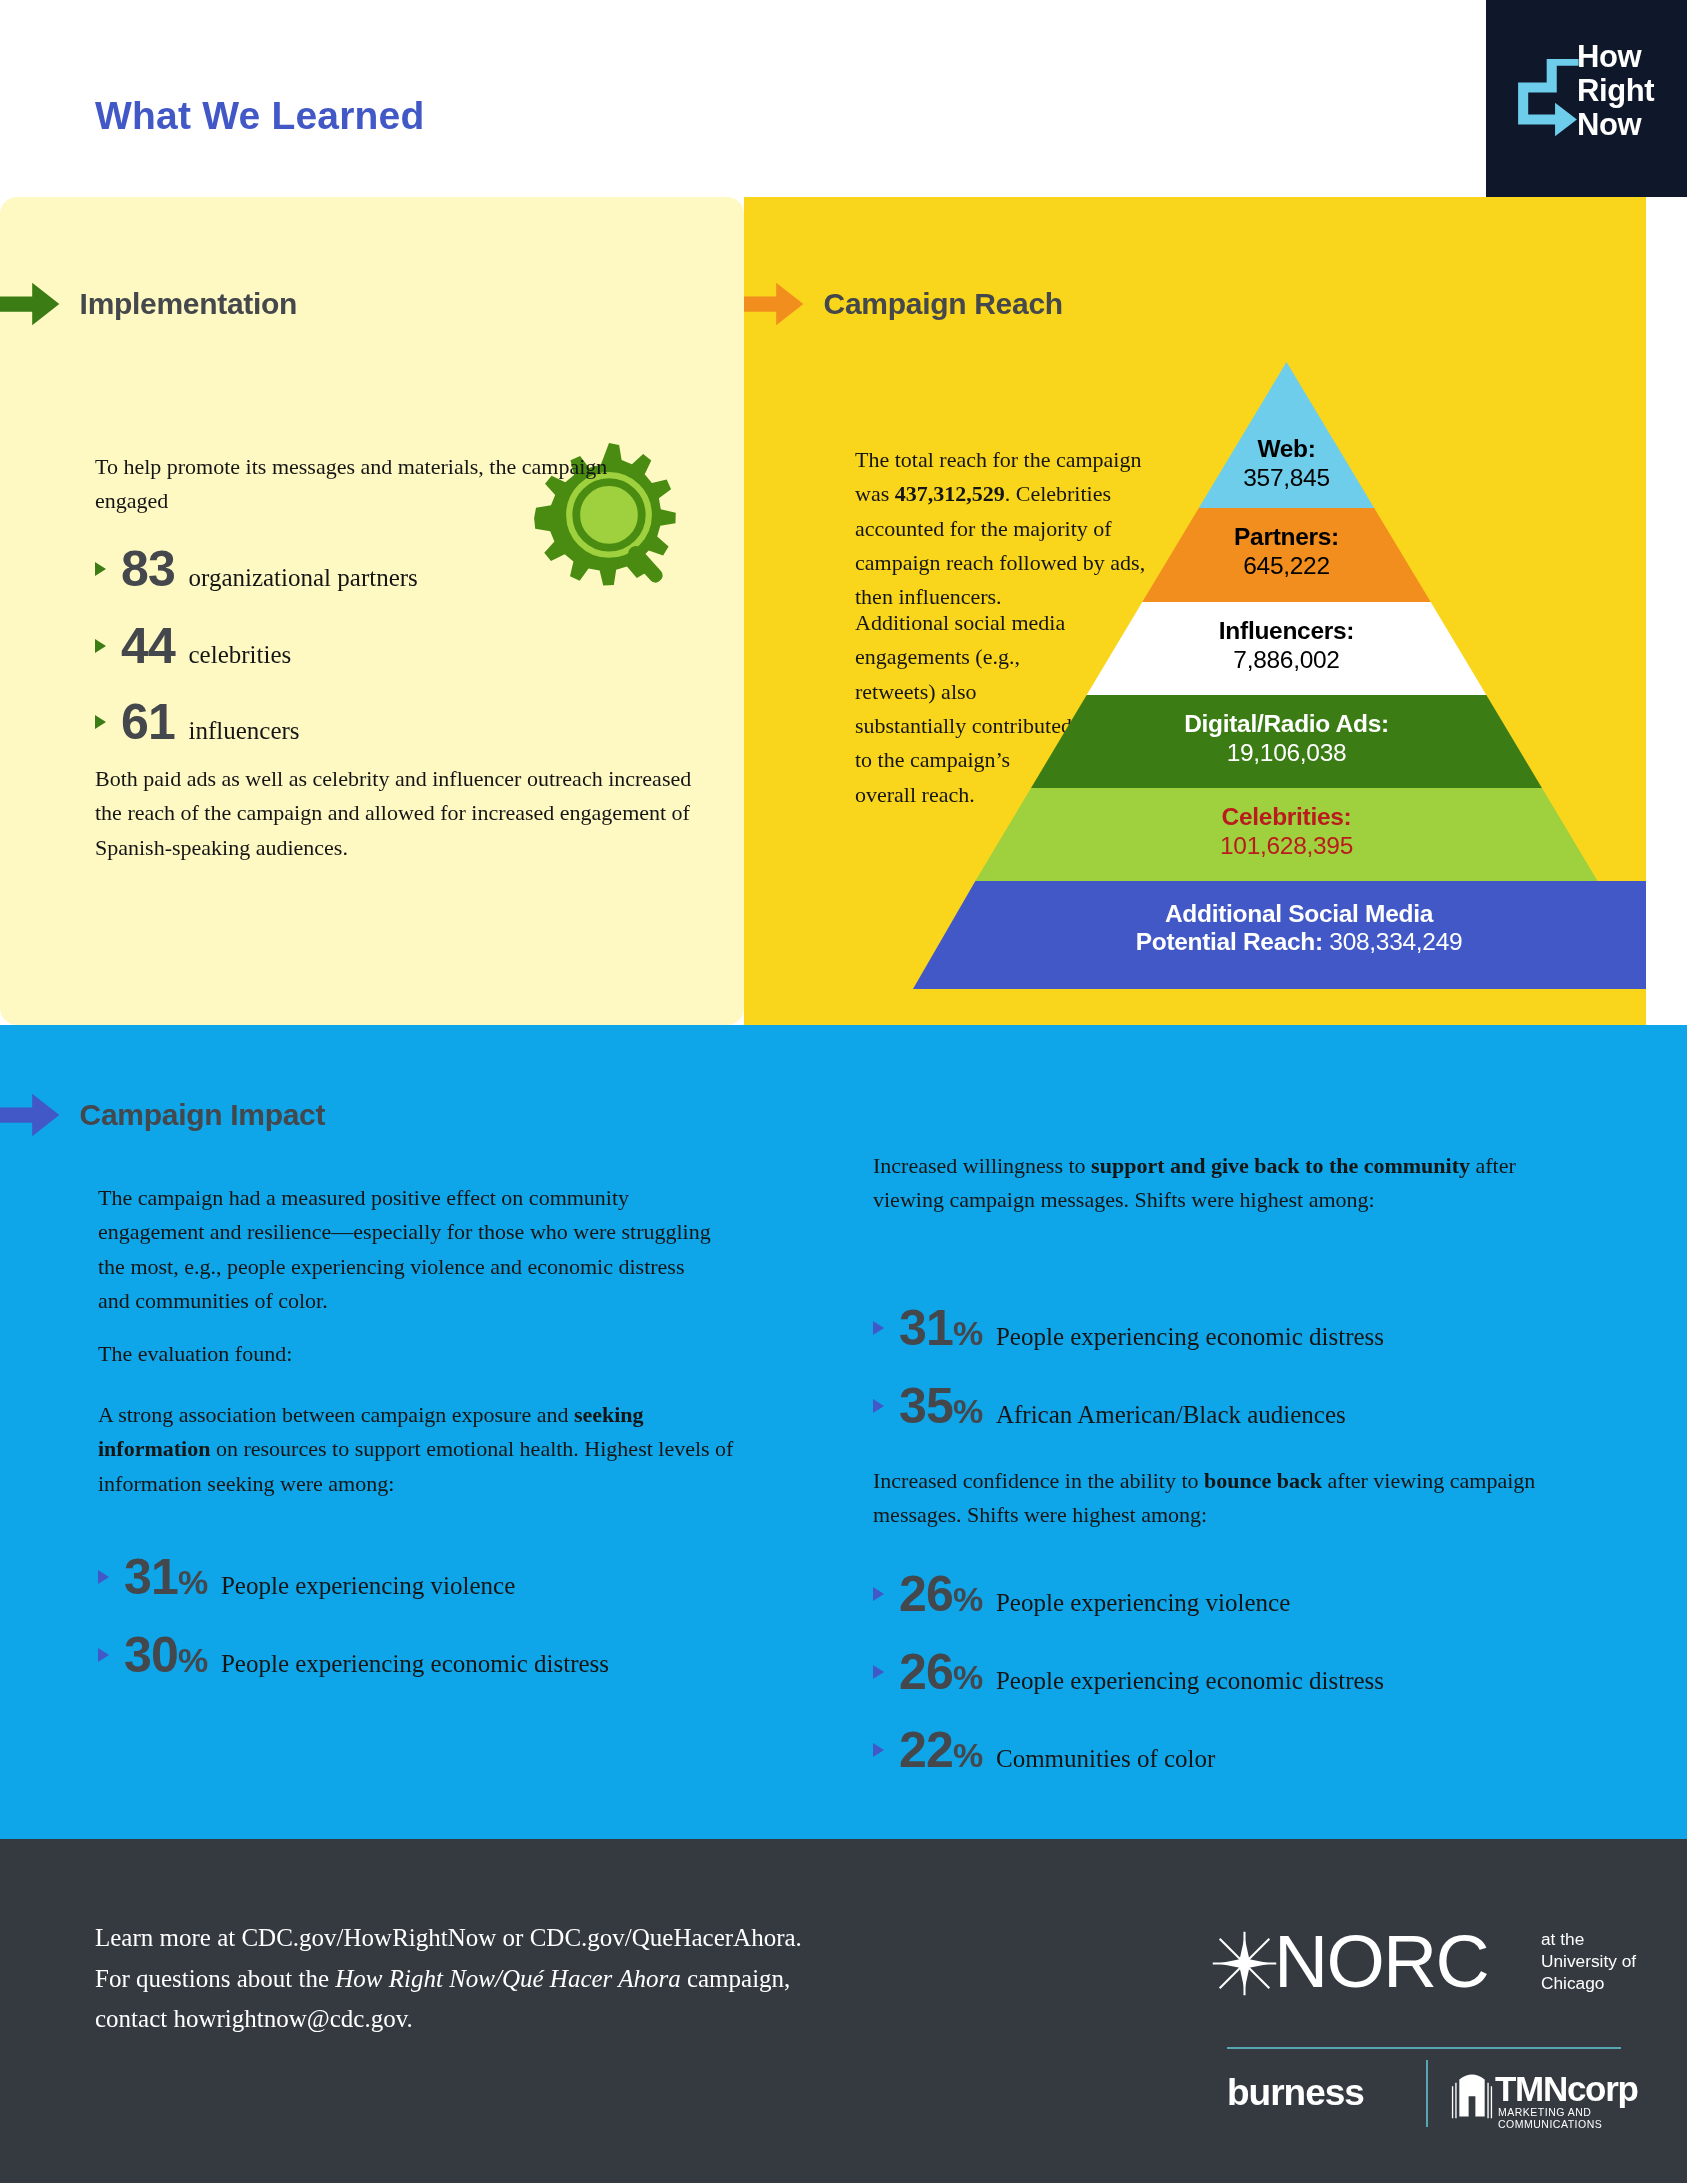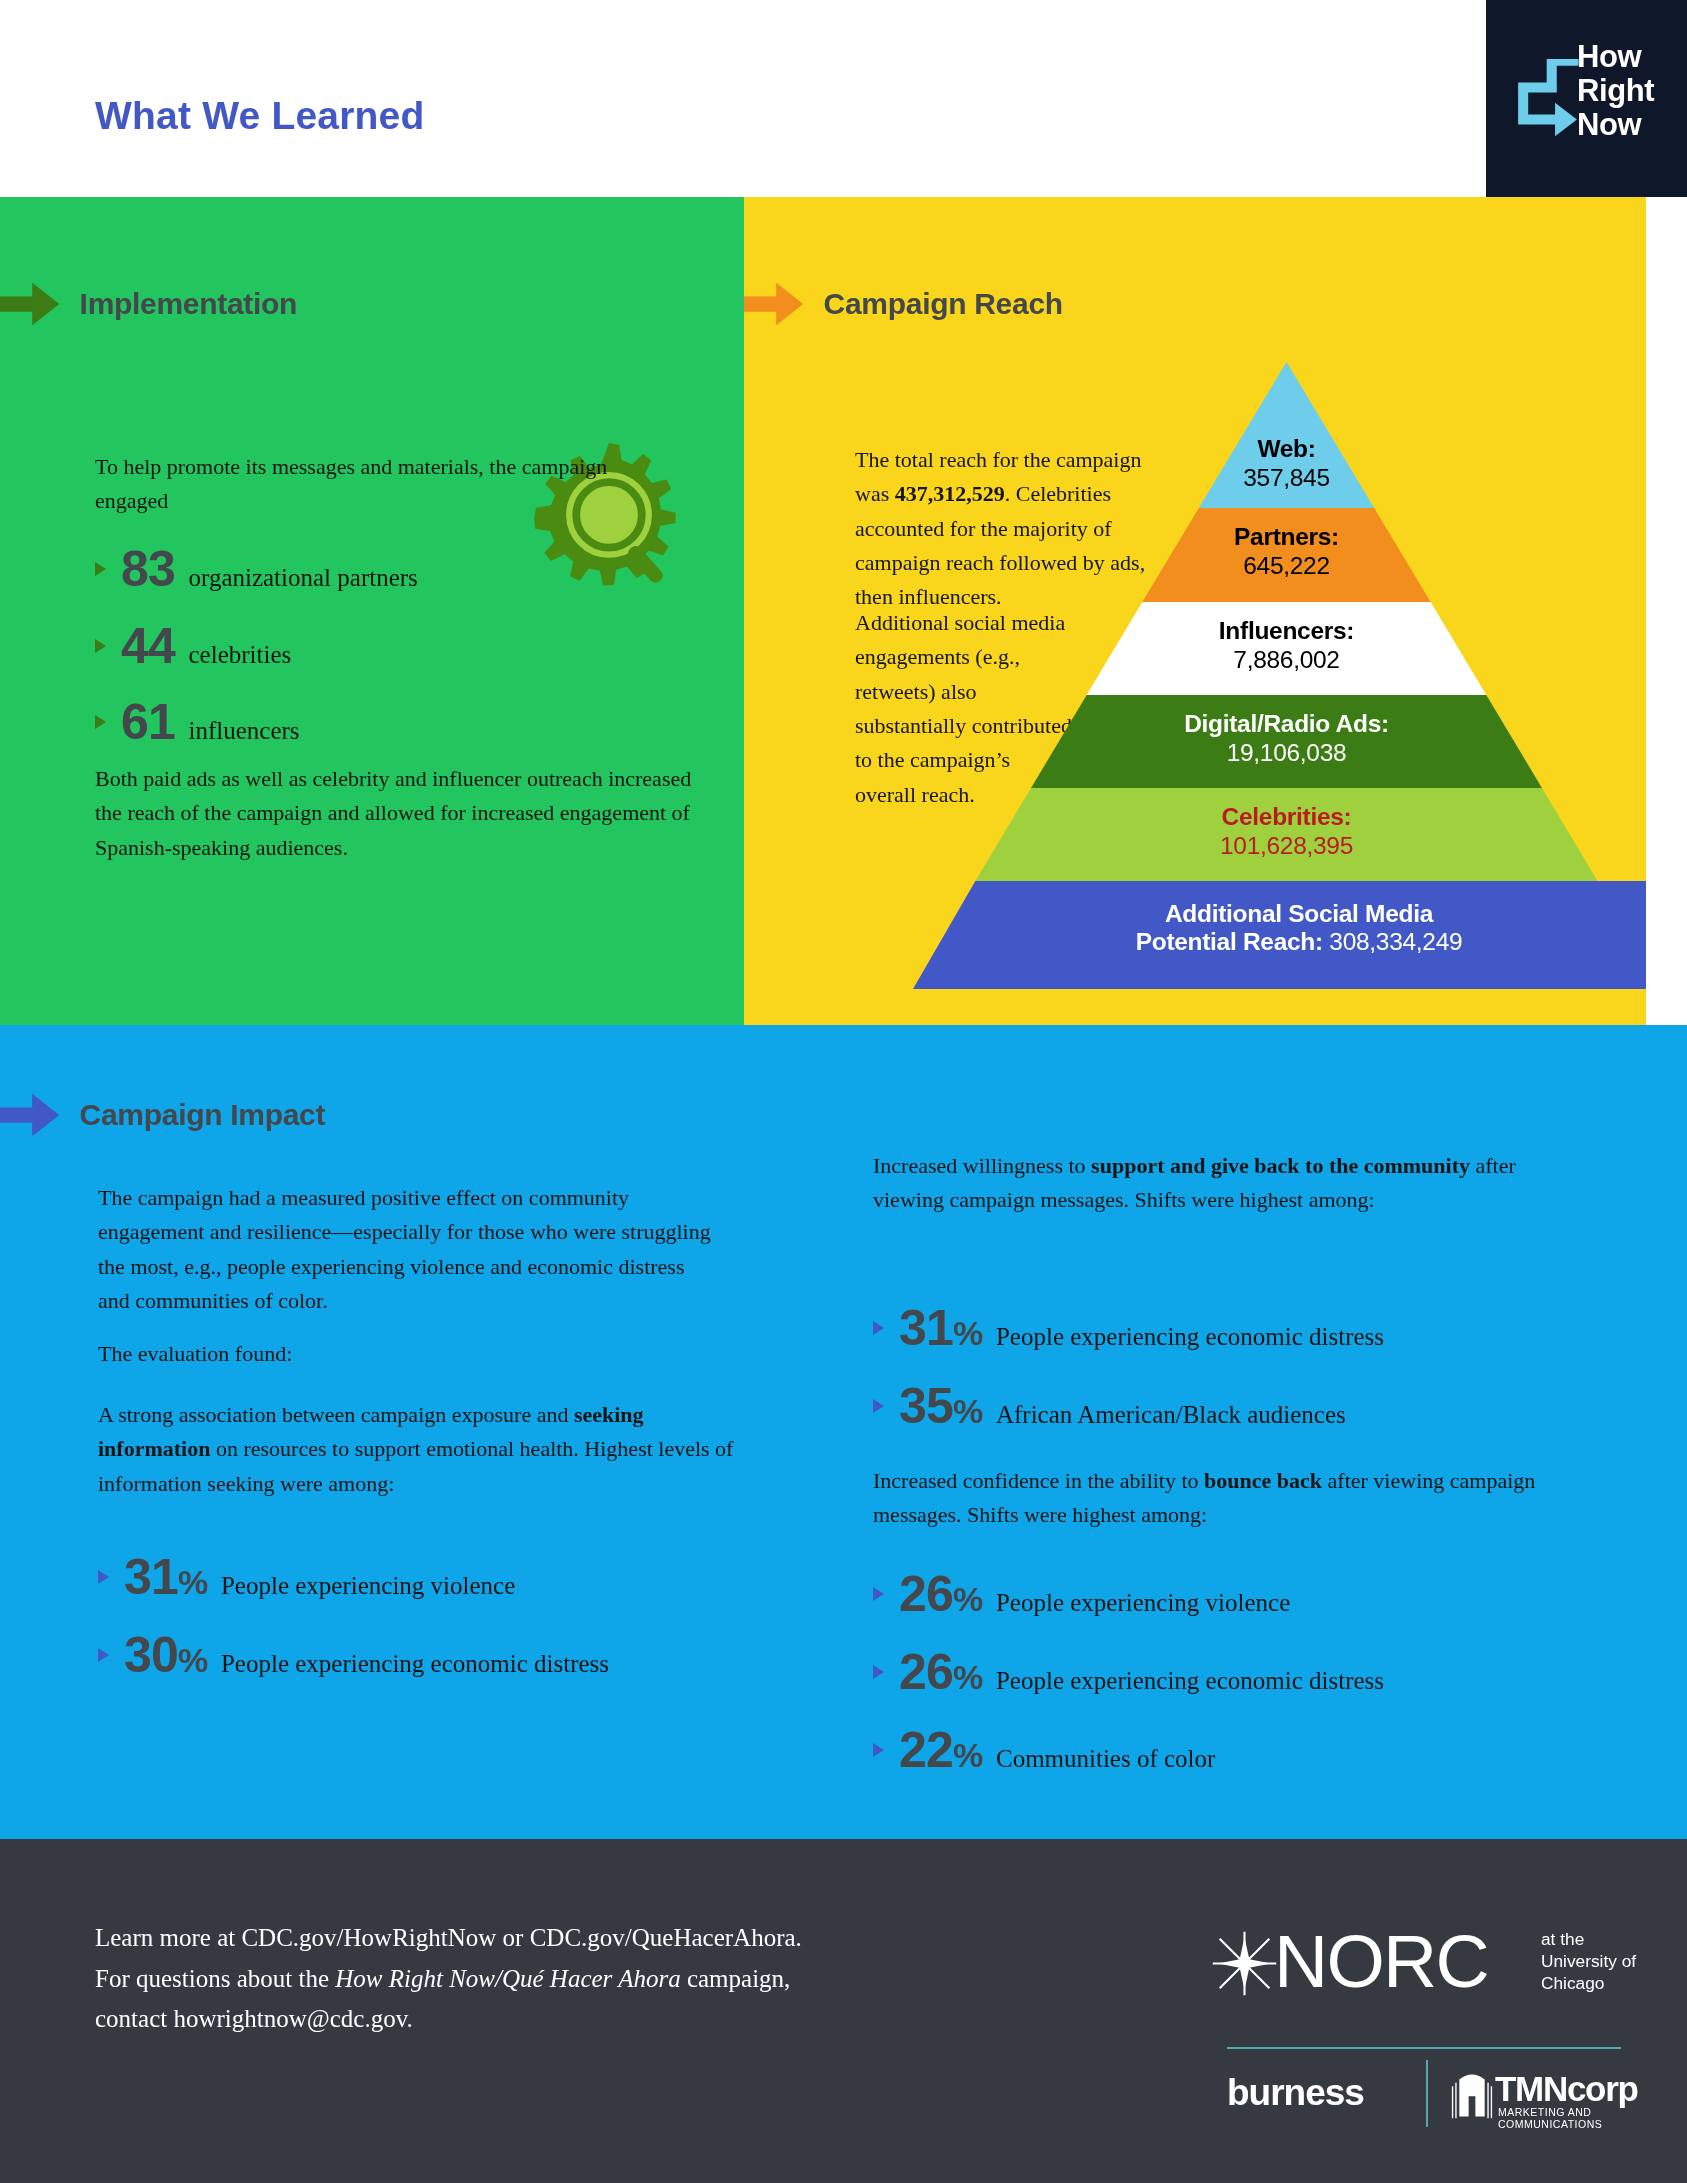--- a/index.html
+++ b/index.html
@@ -28,21 +28,22 @@
   .logo-arrow { position:absolute; left: 20px; top: 59px; width: 78px; height: 84px; }
   .logo-words {
     position: absolute; left: 91px; top: 40px;
     color: #ffffff; font-size: 31px; font-weight: bold; line-height: 1.10;
     letter-spacing: -0.4px;
   }
 
   
   .green-panel {
     position: absolute; left: 0; top: 197px; width: 744px; height: 828px;
-    background: #22c55e;
+    background: #fef9c3;
+    border-radius: 17px;
   }
   .yellow-panel {
     position: absolute; left: 744px; top: 197px; width: 902px; height: 828px;
     background: #f9d51c;
     overflow: hidden;
   }
   .blue-panel {
     position: absolute; left: 0; top: 1025px; width: 1687px; height: 814px;
     background: #0ea5e9;
   }

